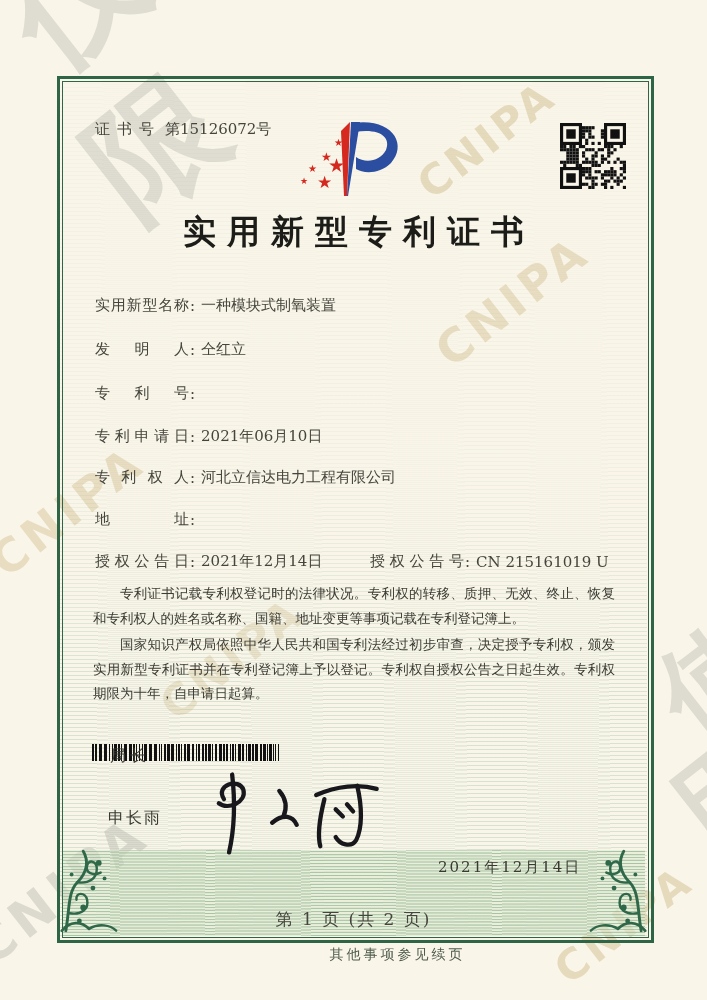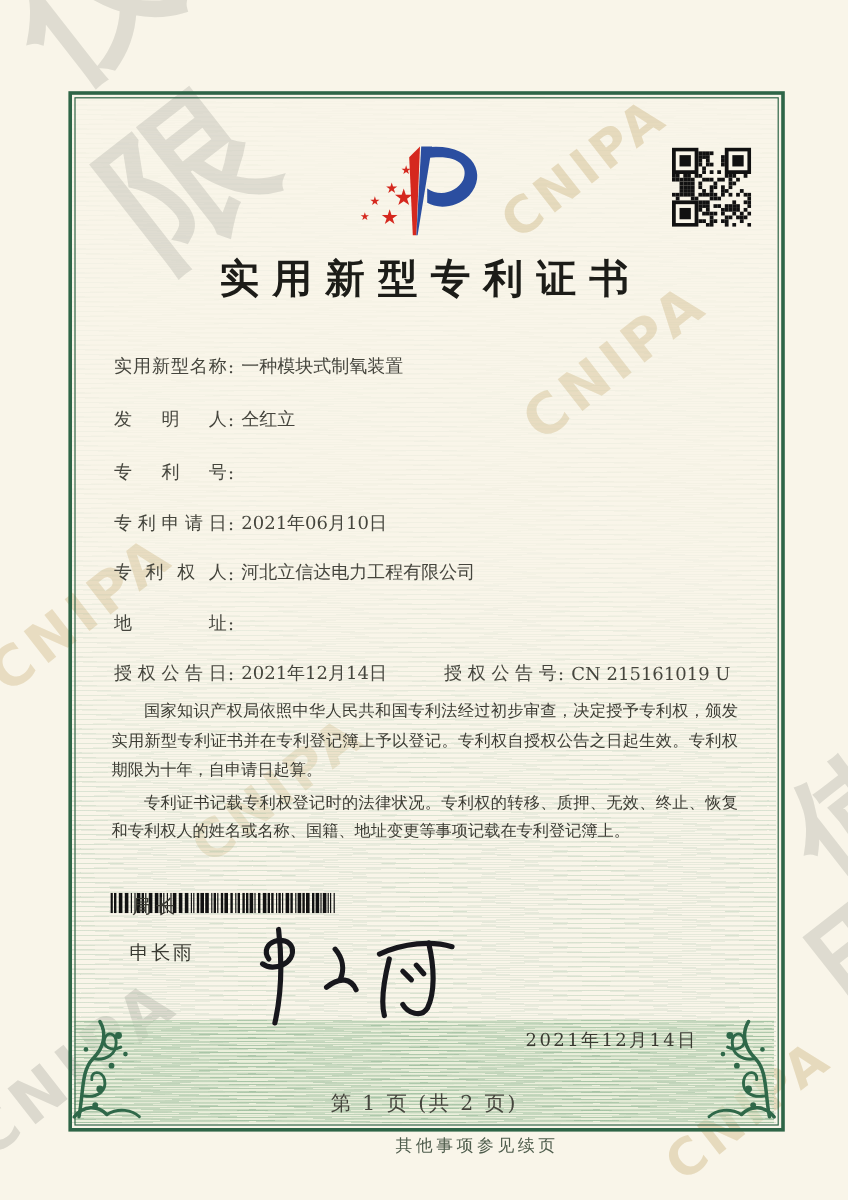--- a/index.html
+++ b/index.html
@@ -46,21 +46,21 @@
          font-size:33px;font-weight:bold;color:#1c1c18;letter-spacing:11px;text-indent:11px;}
   .fields{position:absolute;left:95px;top:0;width:520px;font-size:15px;color:#45453d;}
   .frow{position:absolute;display:flex;align-items:flex-end;white-space:nowrap;}
   .flabel{display:inline-block;width:94px;text-align:justify;text-align-last:justify;}
   .fcolon{margin:0 6px 0 1px;}
   .body-text{position:absolute;left:93px;top:581px;width:522px;font-size:13.5px;
              line-height:1.82;text-align:justify;color:#3c3c34;}
   .body-text p{margin:0 0 2px 0;text-indent:2em;}
   .barcode{position:absolute;left:92px;top:744px;width:192px;height:17px;}
   .director-title{position:absolute;left:110px;top:746px;font-size:16px;letter-spacing:4px;color:#3a3a32;}
-  .director-name{position:absolute;left:108px;top:784px;font-size:16px;letter-spacing:2px;color:#3a3a32;}
+  .director-name{position:absolute;left:108px;top:808px;font-size:16px;letter-spacing:2px;color:#3a3a32;}
   .signature{position:absolute;left:185px;top:770px;width:205px;height:88px;}
   .issue-date{position:absolute;left:438px;top:858px;font-size:15px;letter-spacing:2px;color:#3a3a32;}
   .page-info{position:absolute;left:0;width:707px;top:908px;text-align:center;
              font-size:17px;letter-spacing:2px;color:#45453d;}
   .footer-note{position:absolute;left:0;width:707px;top:946px;text-align:center;
                font-size:14px;letter-spacing:3px;color:#4e5c4c;padding-left:44px;}
   .corner{position:absolute;z-index:4;width:92px;height:90px;}
   .corner.bl{left:60px;top:845px;}
   .corner.br{left:555px;top:845px;transform:scaleX(-1);}
 </style>
@@ -117,20 +117,23 @@
       <circle cx="34" cy="44" r="2.5"></circle>
     <circle cx="24" cy="64" r="3"></circle>
       <circle cx="12" cy="30" r="2"></circle>
     <circle cx="46" cy="34" r="2"></circle>
       <circle cx="20" cy="78" r="2.5"></circle>
   </g>
 </svg>
 
 <div class="content">
 
+  <div class="cert-no">
+    <span class="lbl">证书号</span><span>第15126072号</span>
+  </div>
 
   <div class="logo">
     <svg width="130" height="88" viewBox="0 0 130 88">
       <polygon points="53,17 62,8 59,82 56,82" fill="#d5281e"></polygon>
       <polygon points="63,8 72,8 60,82 59,82" fill="#2b4ea0"></polygon>
       <path d="M66,9 C104,4 120,30 103,49 C92,60 76,60 68,55 L68,43 C78,50 92,47 98,36 C103,24 93,14 67,18 Z" fill="#2b4ea0"></path>
     </svg>
   <span class="star" style="left: 46px; top: 24px; font-size: 10px;">★</span><span class="star" style="left: 33px; top: 37px; font-size: 12px;">★</span><span class="star" style="left: 20px; top: 50px; font-size: 10px;">★</span><span class="star" style="left: 40px; top: 42px; font-size: 19px;">★</span><span class="star" style="left: 29px; top: 60px; font-size: 17px;">★</span><span class="star" style="left: 12px; top: 63px; font-size: 9px;">★</span></div>
 
   <div class="qr"><svg width="66" height="66" viewBox="0 0 63 63">
@@ -323,22 +326,22 @@
       <span>2021年12月14日</span>
     </div>
     <div class="frow" style="top:552px;left:275px">
       <span class="flabel">授权公告号</span>
         <span class="fcolon">:</span>
       <span>CN 215161019 U</span>
     </div>
   </div>
 
   <div class="body-text">
+    <p>专利证书记载专利权登记时的法律状况。专利权的转移、质押、无效、终止、恢复和专利权人的姓名或名称、国籍、地址变更等事项记载在专利登记簿上。</p>
     <p>国家知识产权局依照中华人民共和国专利法经过初步审查，决定授予专利权，颁发实用新型专利证书并在专利登记簿上予以登记。专利权自授权公告之日起生效。专利权期限为十年，自申请日起算。</p>
-    <p>专利证书记载专利权登记时的法律状况。专利权的转移、质押、无效、终止、恢复和专利权人的姓名或名称、国籍、地址变更等事项记载在专利登记簿上。</p>
   </div>
 
   <div class="barcode"><svg width="192" height="17" viewBox="0 0 192 17">
         <rect x="0" y="0" width="2" height="17" fill="#111"></rect>
         <rect x="3" y="0" width="2" height="17" fill="#111"></rect>
         <rect x="7" y="0" width="3" height="17" fill="#111"></rect>
         <rect x="12" y="0" width="3" height="17" fill="#111"></rect>
         <rect x="17" y="0" width="1" height="17" fill="#111"></rect>
         <rect x="20" y="0" width="1" height="17" fill="#111"></rect>
         <rect x="22" y="0" width="3" height="17" fill="#111"></rect>

